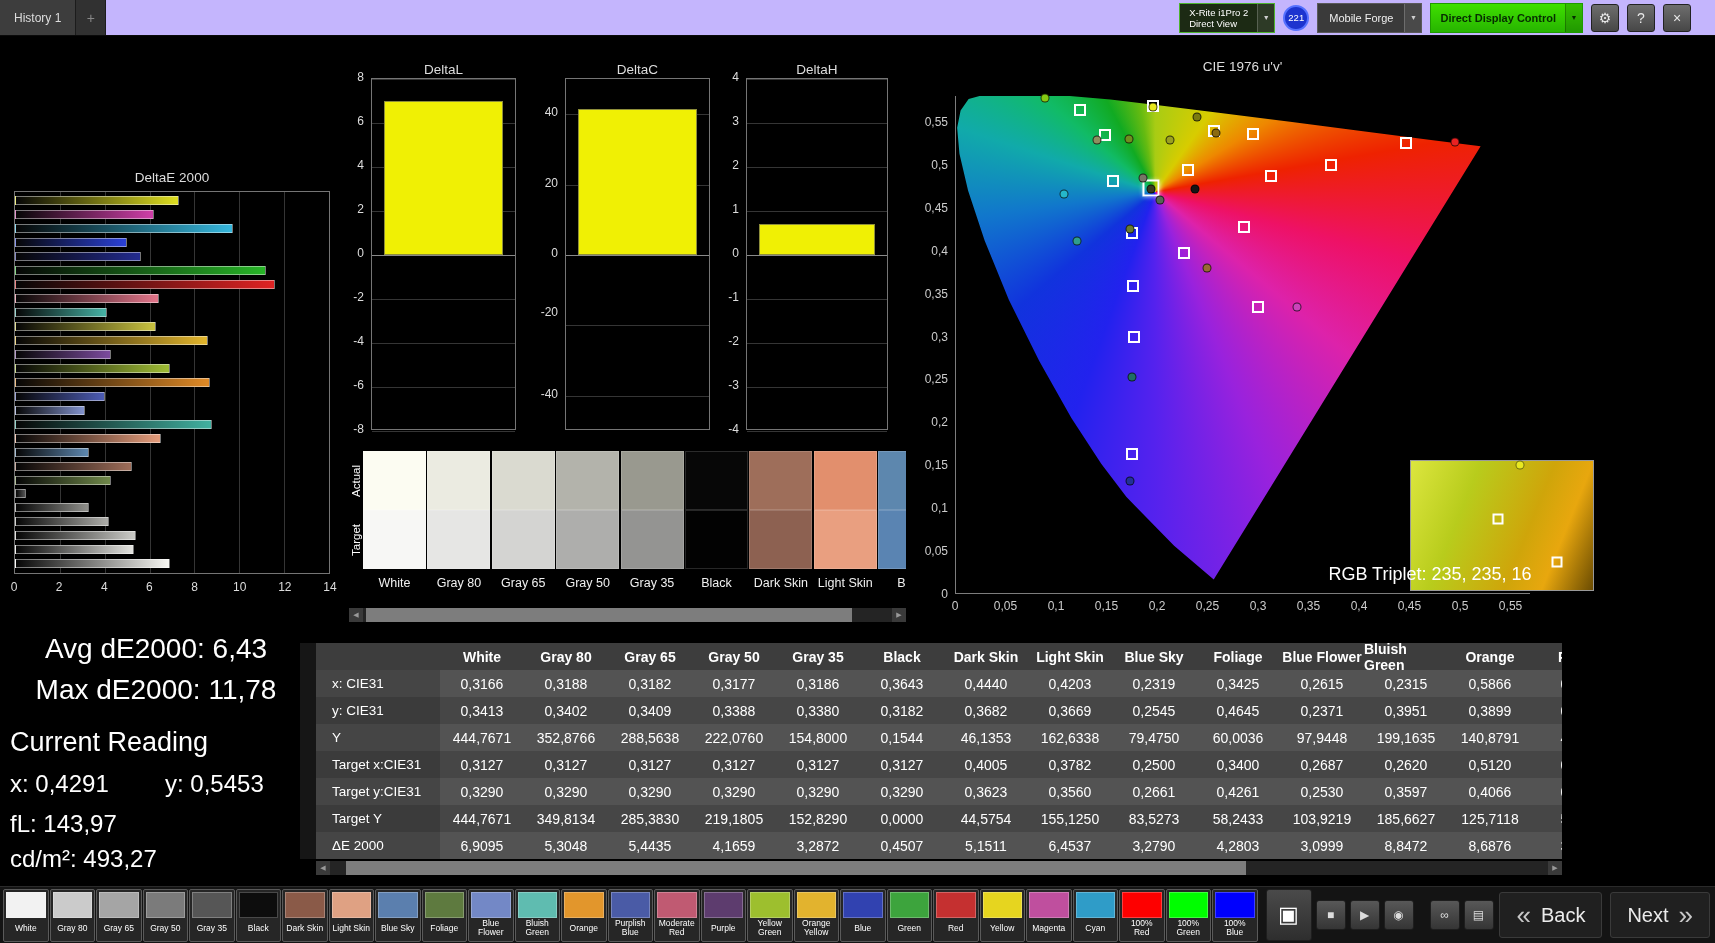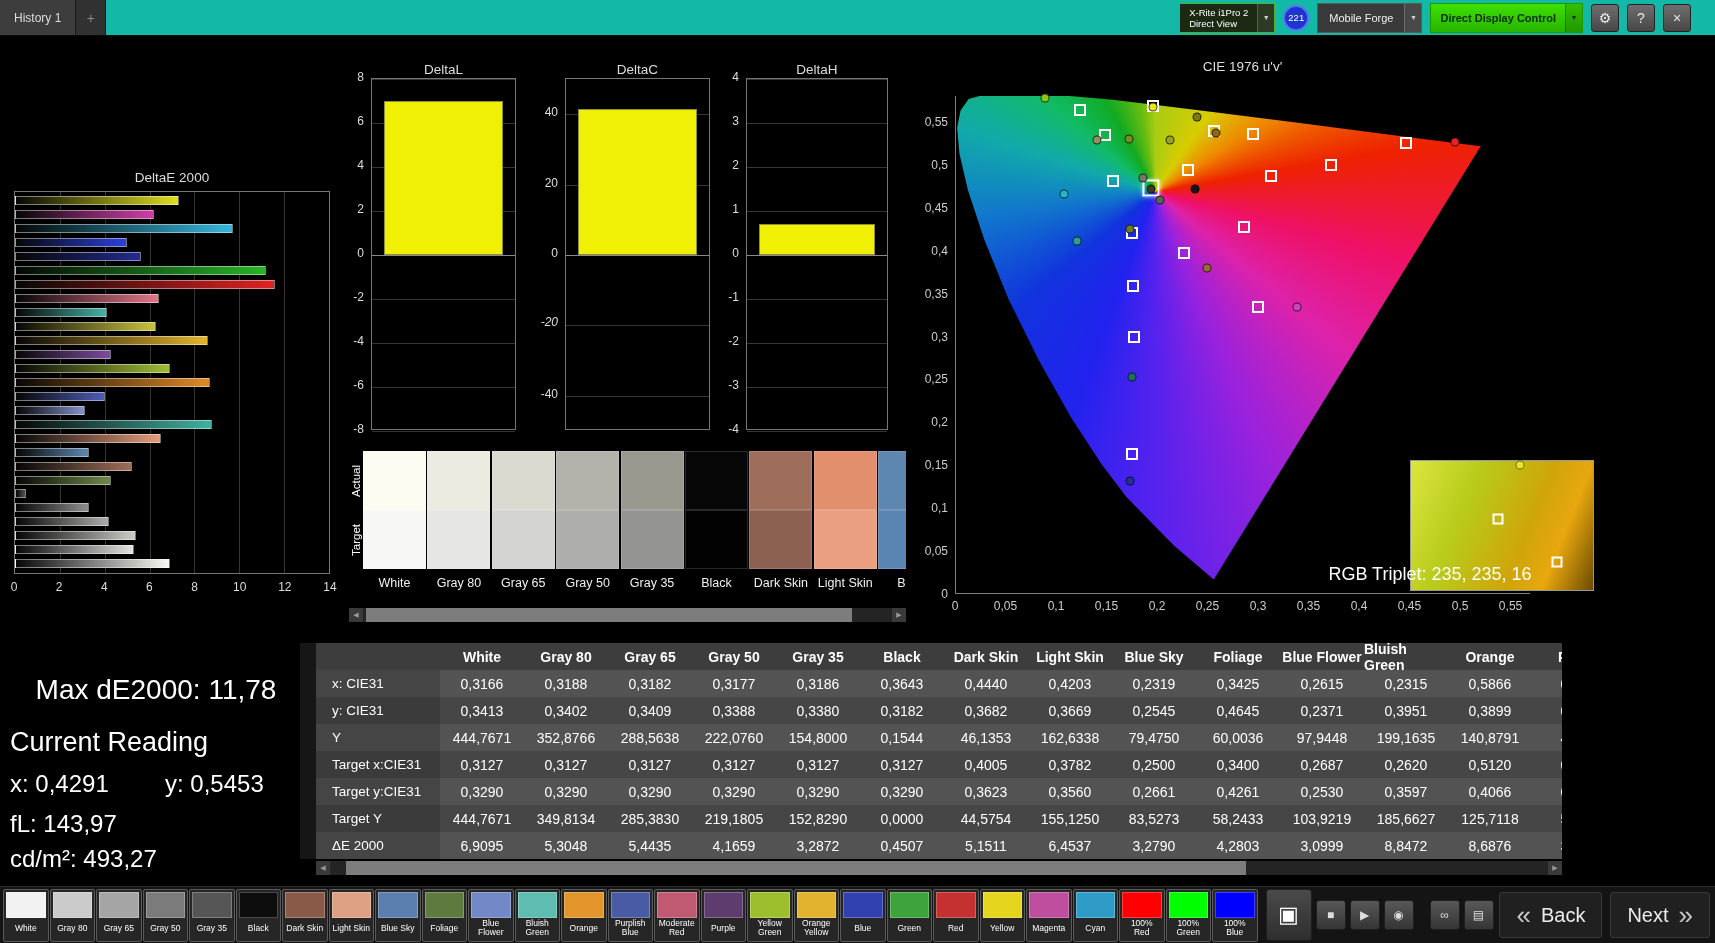--- a/index.html
+++ b/index.html
@@ -1,20 +1,20 @@
 <!DOCTYPE html>
 <html><head>
 <meta charset="utf-8">
 <style>
 *{margin:0;padding:0;box-sizing:border-box}
 html,body{background:#000;width:1715px;height:943px;overflow:hidden}
 #root{position:relative;width:1715px;height:943px;background:#000;overflow:hidden;font-family:"Liberation Sans",sans-serif;color:#fff}
 
 
-#topbar{position:absolute;left:0;top:0;width:100%;height:36px;background:#14b8a6;border-bottom:1px solid #0a0a0a;display:flex;align-items:center}
+#topbar{position:absolute;left:0;top:0;width:100%;height:36px;background:#c4b5fd;border-bottom:1px solid #0a0a0a;display:flex;align-items:center}
 .tab{height:100%;padding:0 14px;display:flex;align-items:center;font-size:12px;color:#ddd;background:#3d3d3d;border-right:1px solid #1c1c1c;cursor:pointer}
 .tab-add{width:30px;justify-content:center;background:#313131;color:#888;font-size:14px;padding:0}
 #topbar-right{margin-left:auto;display:flex;align-items:center;gap:8px;padding-right:24px}
 .dd{display:flex;align-items:stretch;height:30px;cursor:pointer}
 .dd-meter{border:1px solid #4db32d;background:#1c2a14}
 .dd-meter .dd-text{padding:2px 9px;white-space:pre-line;line-height:11px;font-size:9.5px;color:#fff;display:flex;align-items:center}
 .dd-arrow{width:17px;display:flex;align-items:center;justify-content:center;font-size:7px;color:#cfcfcf;background:rgba(255,255,255,0.08);border-left:1px solid rgba(255,255,255,0.2)}
 .badge{width:26px;height:26px;border-radius:50%;background:#1d34cf;border:2px solid #5571ff;display:flex;align-items:center;justify-content:center;font-size:9.5px;color:#fff}
 .dd-plain{border:1px solid #5a5a5a;background:#3a3a3a}
 .dd-plain .dd-text{padding:0 11px;display:flex;align-items:center;font-size:11px;color:#eee}
@@ -189,20 +189,21 @@
   <div id="de-xlabels">
       <div class="de-xlabel" style="left: 0%;">0</div>
       <div class="de-xlabel" style="left: 14.2857%;">2</div>
       <div class="de-xlabel" style="left: 28.5714%;">4</div>
       <div class="de-xlabel" style="left: 42.8571%;">6</div>
       <div class="de-xlabel" style="left: 57.1429%;">8</div>
       <div class="de-xlabel" style="left: 71.4286%;">10</div>
       <div class="de-xlabel" style="left: 85.7143%;">12</div>
       <div class="de-xlabel" style="left: 100%;">14</div>
     </div>
+  <div id="stat-avg">Avg dE2000: 6,43</div>
   <div id="stat-max">Max dE2000: 11,78</div>
   <div id="stat-heading">Current Reading</div>
   <div id="stat-x">x: 0,4291</div>
   <div id="stat-y">y: 0,5453</div>
   <div id="stat-fl">fL: 143,97</div>
   <div id="stat-cd">cd/m²: 493,27</div>
 
   <div class="dtitle" style="left:371px;width:145px">DeltaL</div>
   <div class="dticks" id="dticks0" style="left:338px">
       <div class="dtick" style="top: -8px;">8</div>
@@ -226,21 +227,21 @@
       <div class="hgrid" style="top: 308px;"></div>
       <div class="hgrid" style="top: 352px;"></div>
       <div class="dbar" style="top: 22px; height: 154px; background: rgb(240, 240, 4);"></div>
     </div>
 
   <div class="dtitle" style="left:565px;width:145px">DeltaC</div>
   <div class="dticks" id="dticks1" style="left:532px">
       <div class="dtick" style="top: 27.2px;">40</div>
       <div class="dtick" style="top: 97.6px;">20</div>
       <div class="dtick" style="top: 168px;">0</div>
-      <div class="dtick" style="top: 237px; font-style: italic;">-20</div>
+      <div class="dtick" style="top: 227px;">-20</div>
       <div class="dtick" style="top: 308.8px;">-40</div>
     </div>
   <div class="dplot" id="dplot1" style="left:565px;width:145px">
       <div class="hgrid" style="top: 35.2px;"></div>
       <div class="hgrid" style="top: 105.6px;"></div>
       <div class="hgrid zero" style="top: 176px;"></div>
       <div class="hgrid" style="top: 246.4px;"></div>
       <div class="hgrid" style="top: 316.8px;"></div>
       <div class="dbar" style="top: 29.92px; height: 146.08px; background: rgb(240, 240, 4);"></div>
     </div>

